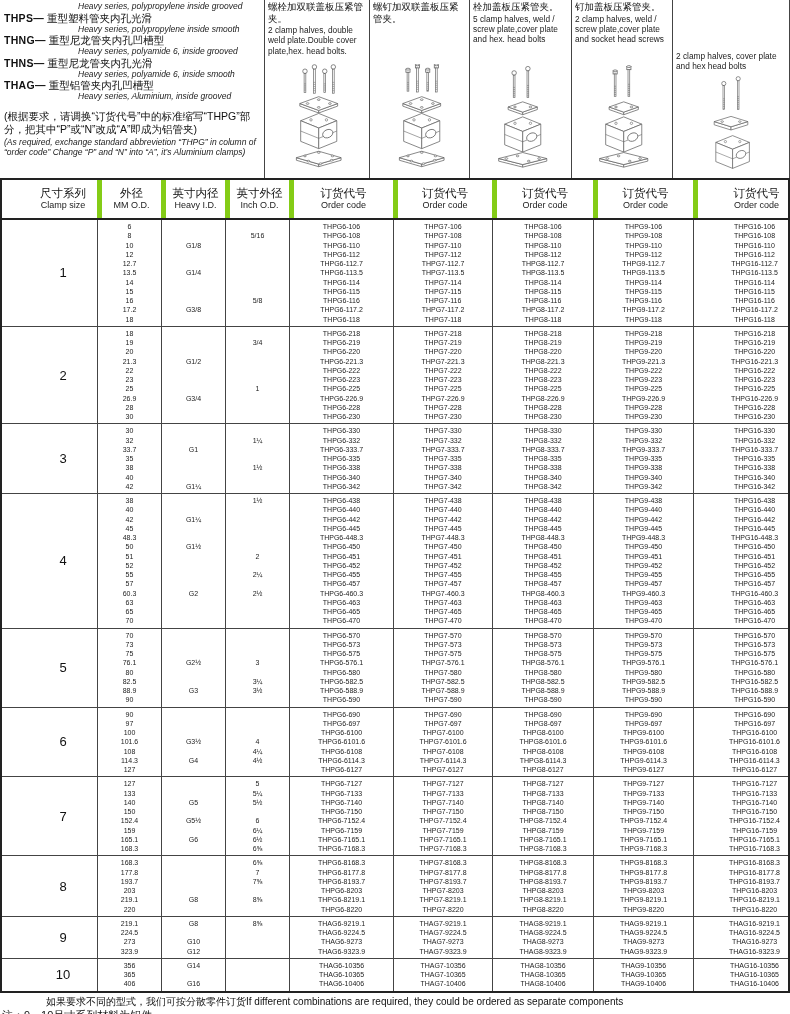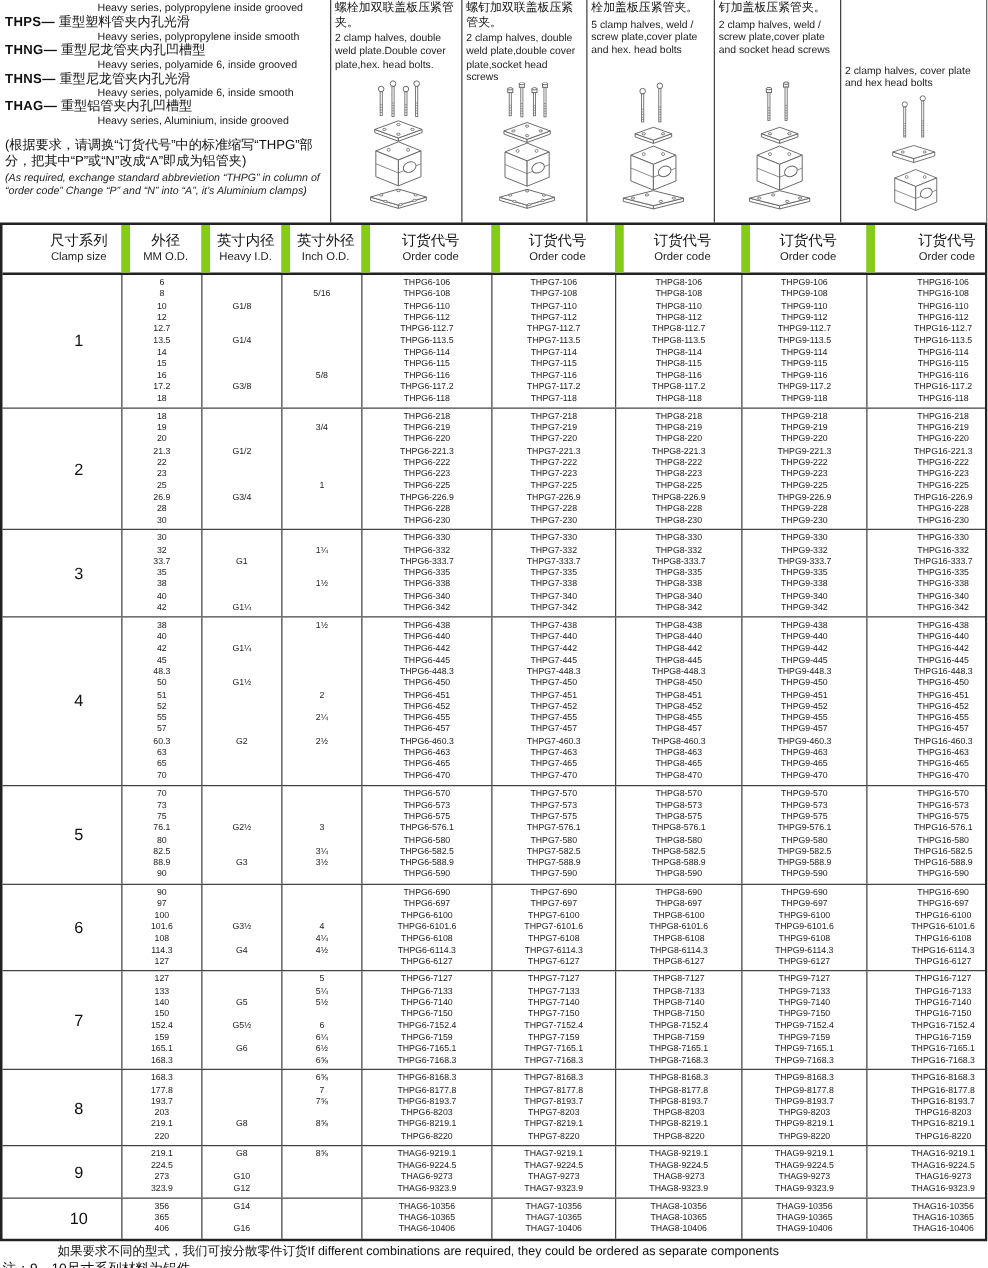--- a/index.html
+++ b/index.html
@@ -4,34 +4,34 @@
 <style>
   html,body{margin:0;padding:0;background:#fff;}
   body{width:790px;font-family:"Liberation Sans","DejaVu Sans",sans-serif;color:#1a1a1a;}
   .page{width:790px;min-height:1014px;background:#fff;position:relative;}
 
   
   .top{display:flex;height:178px;box-sizing:border-box;}
   .intro{width:265px;box-sizing:border-box;padding:1px 5px 0 4px;overflow:hidden;}
   .zhline{font-size:10.5px;line-height:12px;white-space:nowrap;color:#111;}
   .zhline .code{font-weight:bold;letter-spacing:.3px;margin-right:3px;}
-  .enline{font-size:8.5px;line-height:10.5px;padding-left:74px;color:#222;white-space:nowrap;}
+  .enline{font-size:8.5px;line-height:10.5px;padding-left:74px;color:#222;white-space:nowrap;font-style:italic;}
   .note-zh{font-size:10.5px;line-height:13px;margin-top:8px;color:#111;}
   .note-en{font-size:8.5px;line-height:10px;color:#222;margin-top:1px;font-style:italic;}
   .variants{display:flex;flex:1;border-right:1px solid #444;box-sizing:border-box;}
   .variant{box-sizing:border-box;border-left:1px solid #444;padding:1px 3px 2px;display:flex;flex-direction:column;overflow:hidden;}
   .vzh{font-size:9.5px;line-height:11.5px;color:#111;}
   .ven{font-size:8.3px;line-height:10.3px;color:#222;margin-top:1px;}
   .vimg{margin:auto auto 2px;display:block;}
   .variant.noz .ven{margin-top:50px;}
 
   
   .tbl{border:2px solid #222;border-bottom:2px solid #222;box-sizing:border-box;width:790px;}
   .grid{display:grid;grid-template-columns:68px 64px 64px 64px 104px 99px 101px 100px 122px;padding-left:27px;}
-  .hc{border-left:7px solid #84cc16;text-align:center;padding:6px 0 7px;}
+  .hc{border-left:5px solid #84cc16;text-align:center;padding:6px 0 7px;}
   .hc:first-child{border-left:none;}
   .hdr{border-bottom:2px solid #222;}
   .h-zh{font-size:11.5px;line-height:14px;color:#111;}
   .h-en{font-size:9px;line-height:11px;color:#222;}
   .grp{border-top:1px solid #444;}
   .grp:first-of-type{border-top:none;}
   .c{border-left:1px solid #444;text-align:center;padding:2px 0;overflow:hidden;}
   .c:first-child{border-left:none;}
   .ln{height:9.25px;line-height:9.25px;font-size:7px;white-space:nowrap;color:#222;}
   .size{display:flex;align-items:center;justify-content:center;font-size:13px;color:#111;}
@@ -111,21 +111,20 @@
             <ellipse cx="36" cy="107" rx="1.6" ry="1" fill="#fff" stroke="#666" stroke-width=".8"></ellipse>
             <ellipse cx="52" cy="103" rx="1.6" ry="1" fill="#fff" stroke="#666" stroke-width=".8"></ellipse>
             <ellipse cx="68" cy="107" rx="1.6" ry="1" fill="#fff" stroke="#666" stroke-width=".8"></ellipse>
             <ellipse cx="40" cy="113" rx="1.6" ry="1" fill="#fff" stroke="#666" stroke-width=".8"></ellipse>
             <ellipse cx="54" cy="116" rx="1.6" ry="1" fill="#fff" stroke="#666" stroke-width=".8"></ellipse>
             <ellipse cx="67" cy="112" rx="1.6" ry="1" fill="#fff" stroke="#666" stroke-width=".8"></ellipse>
           </svg>
         </div>
         <div class="variant" style="width: 100px;">
           <div class="vzh">螺钉加双联盖板压紧管夹。</div>
-          <div class="ven">2 clamp halves, double weld plate,double cover plate,socket head screws</div>
           <svg viewBox="0 0 100 128" width="86" height="110" class="vimg">
             <rect x="33.6" y="6" width="4.8" height="3.6" fill="#fff" stroke="#666" stroke-width=".9"></rect>
             <ellipse cx="36" cy="6" rx="2.4" ry="1.1" fill="#fff" stroke="#666" stroke-width=".9"></ellipse>
             <rect x="35" y="9.6" width="2" height="22" fill="#fff" stroke="#666" stroke-width=".8"></rect>
             <line x1="35" y1="21.700000000000003" x2="37" y2="21.700000000000003" stroke="#666" stroke-width=".55"></line>
             <line x1="35" y1="24.1" x2="37" y2="24.1" stroke="#666" stroke-width=".55"></line>
             <line x1="35" y1="26.5" x2="37" y2="26.5" stroke="#666" stroke-width=".55"></line>
             <line x1="35" y1="28.9" x2="37" y2="28.9" stroke="#666" stroke-width=".55"></line>
             <rect x="44.6" y="1" width="4.8" height="3.6" fill="#fff" stroke="#666" stroke-width=".9"></rect>
             <ellipse cx="47" cy="1" rx="2.4" ry="1.1" fill="#fff" stroke="#666" stroke-width=".9"></ellipse>

